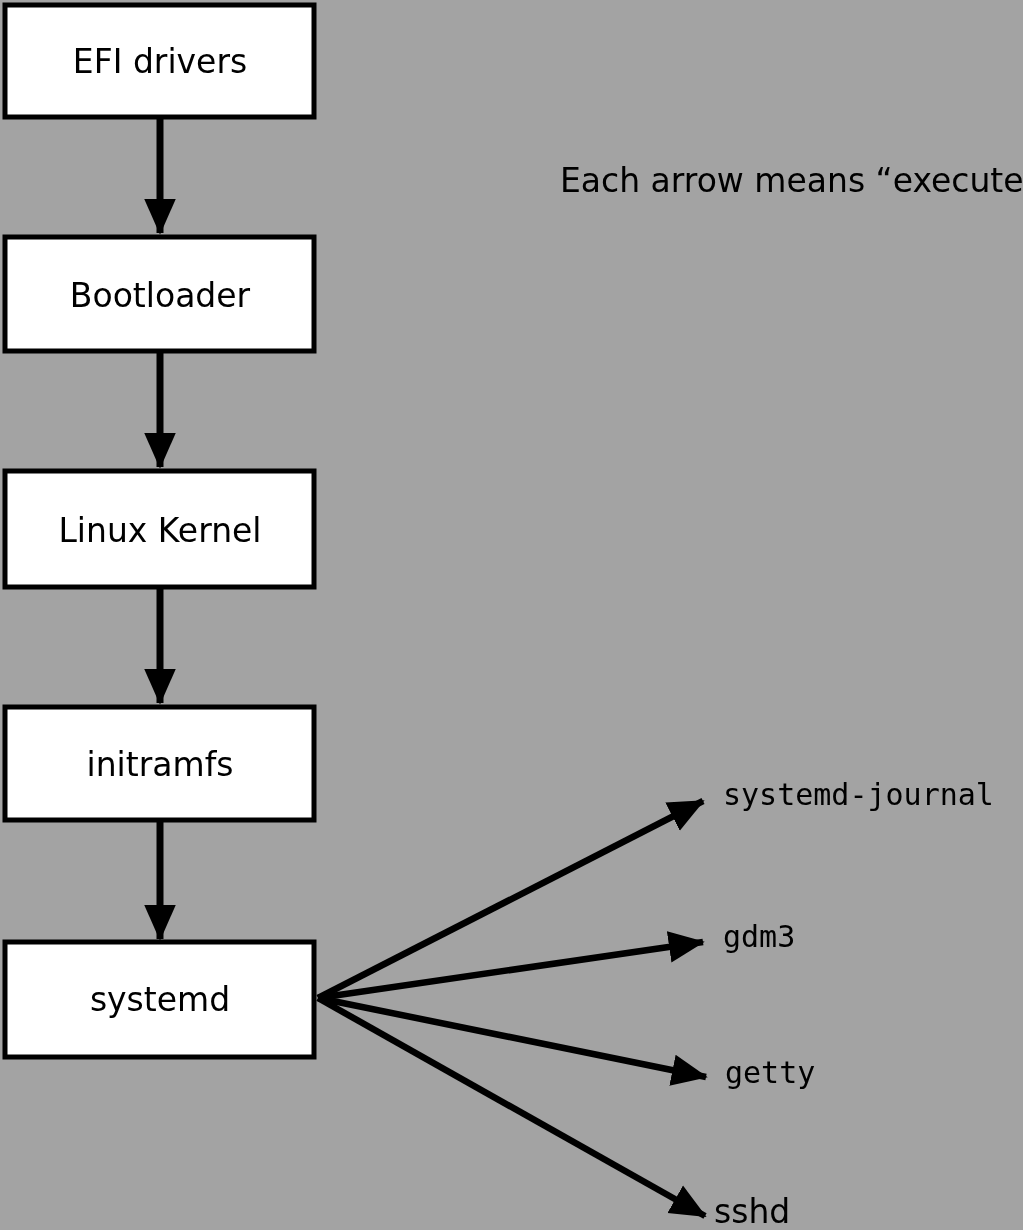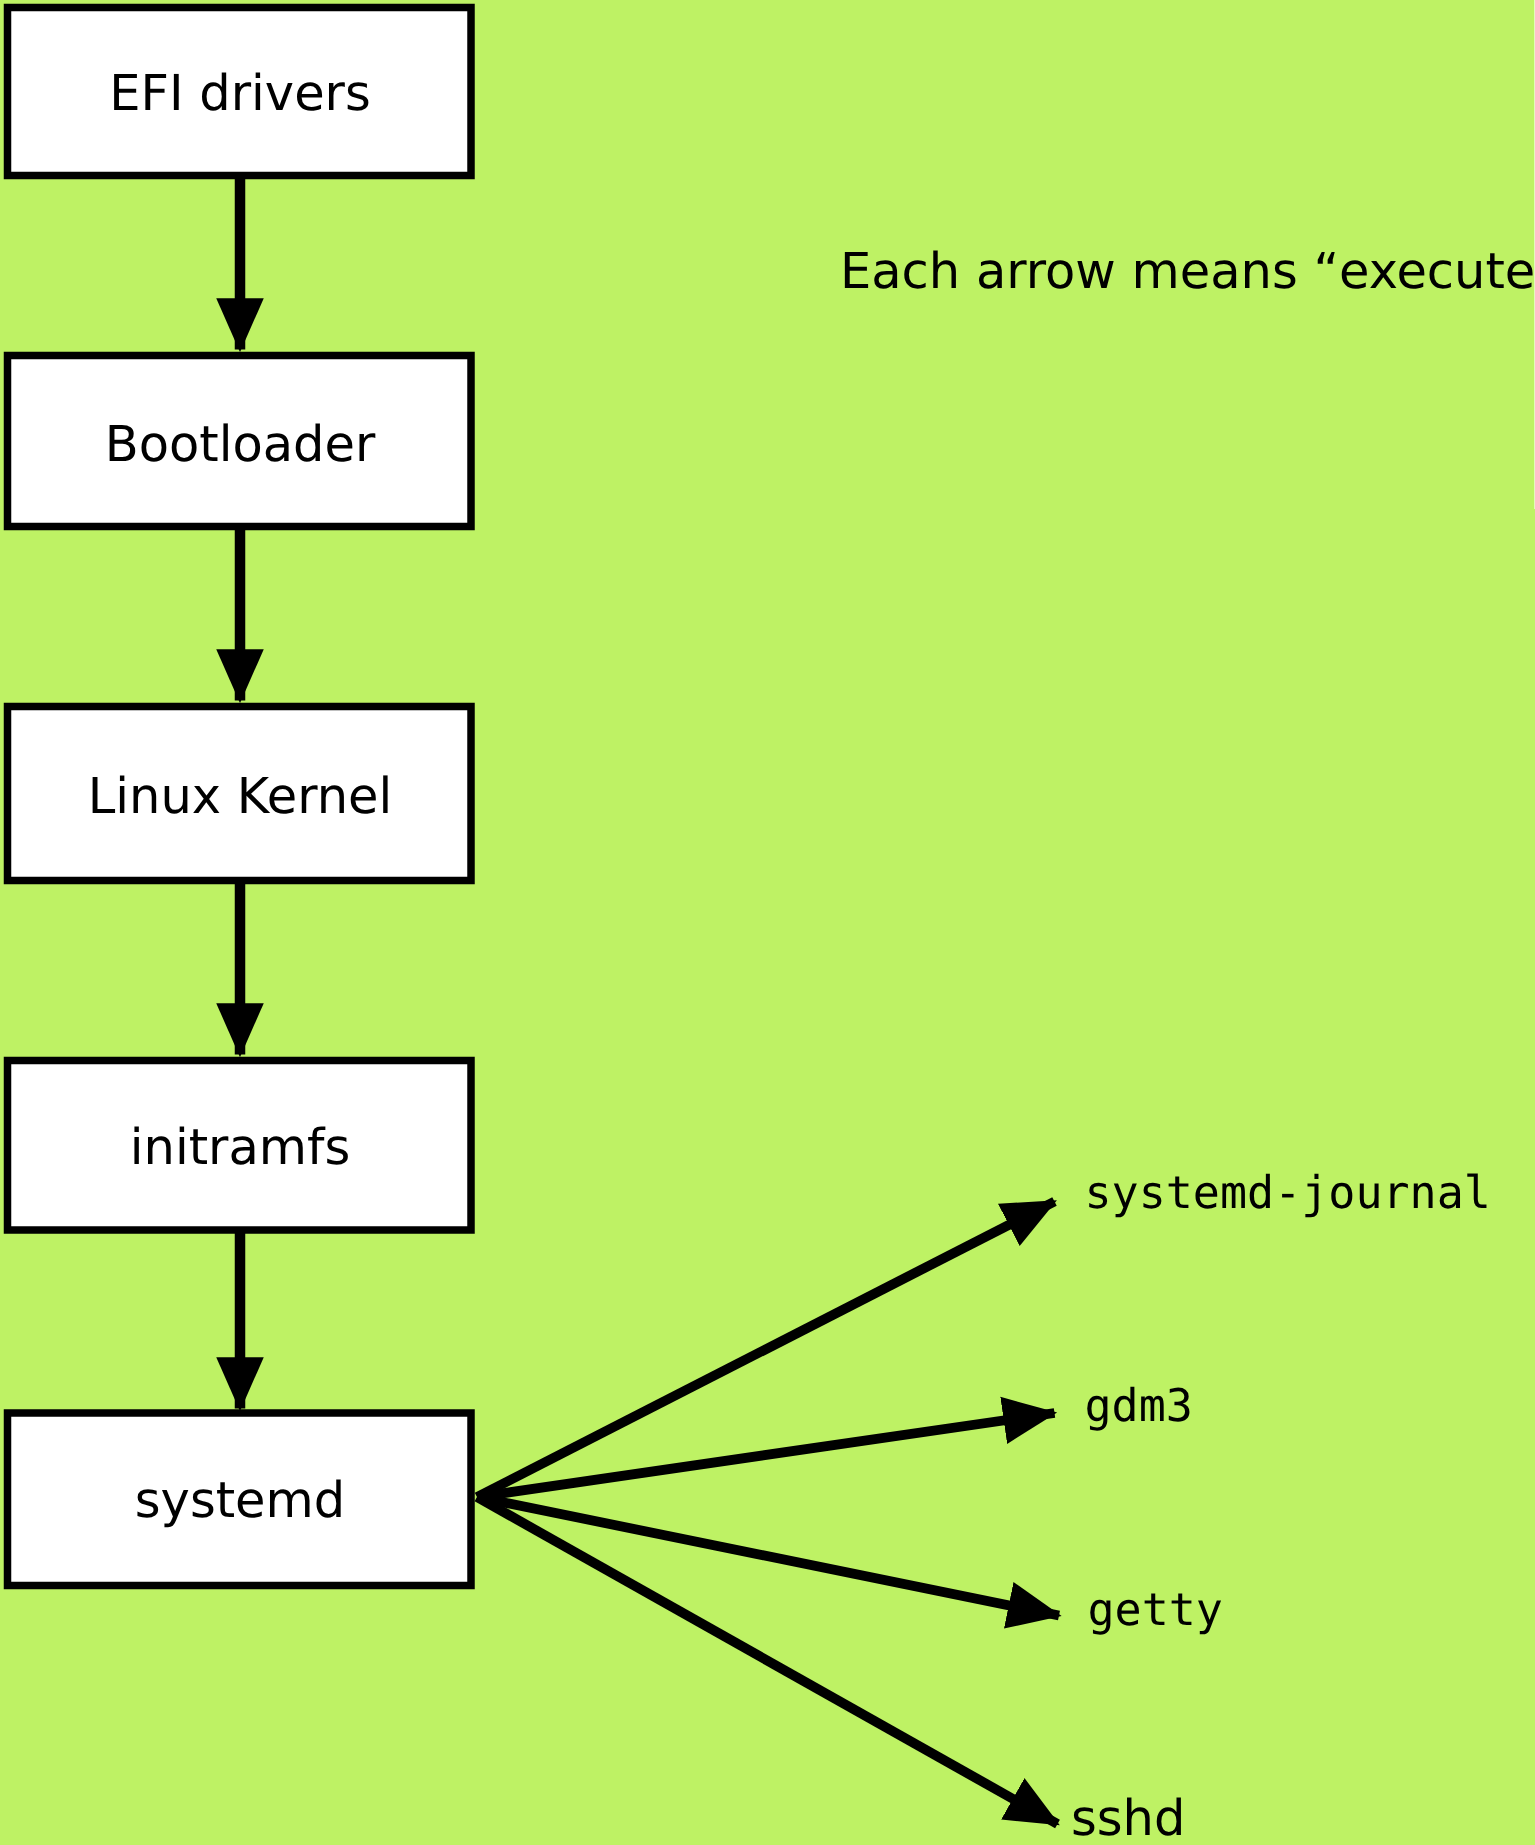--- a/index.html
+++ b/index.html
@@ -4,21 +4,21 @@
 <style>
   html, body {
     margin: 0;
     padding: 0;
     background: #ffffff;
   }
   .canvas {
     position: relative;
     width: 1023px;
     height: 1230px;
-    background: #bef264;
+    background: #a3a3a3;
     overflow: hidden;
   }
   svg { display: block; }
   .box {
     fill: #ffffff;
     stroke: #000000;
     stroke-width: 5;
   }
   .box-label {
     font-family: "DejaVu Sans", "Liberation Sans", sans-serif;

